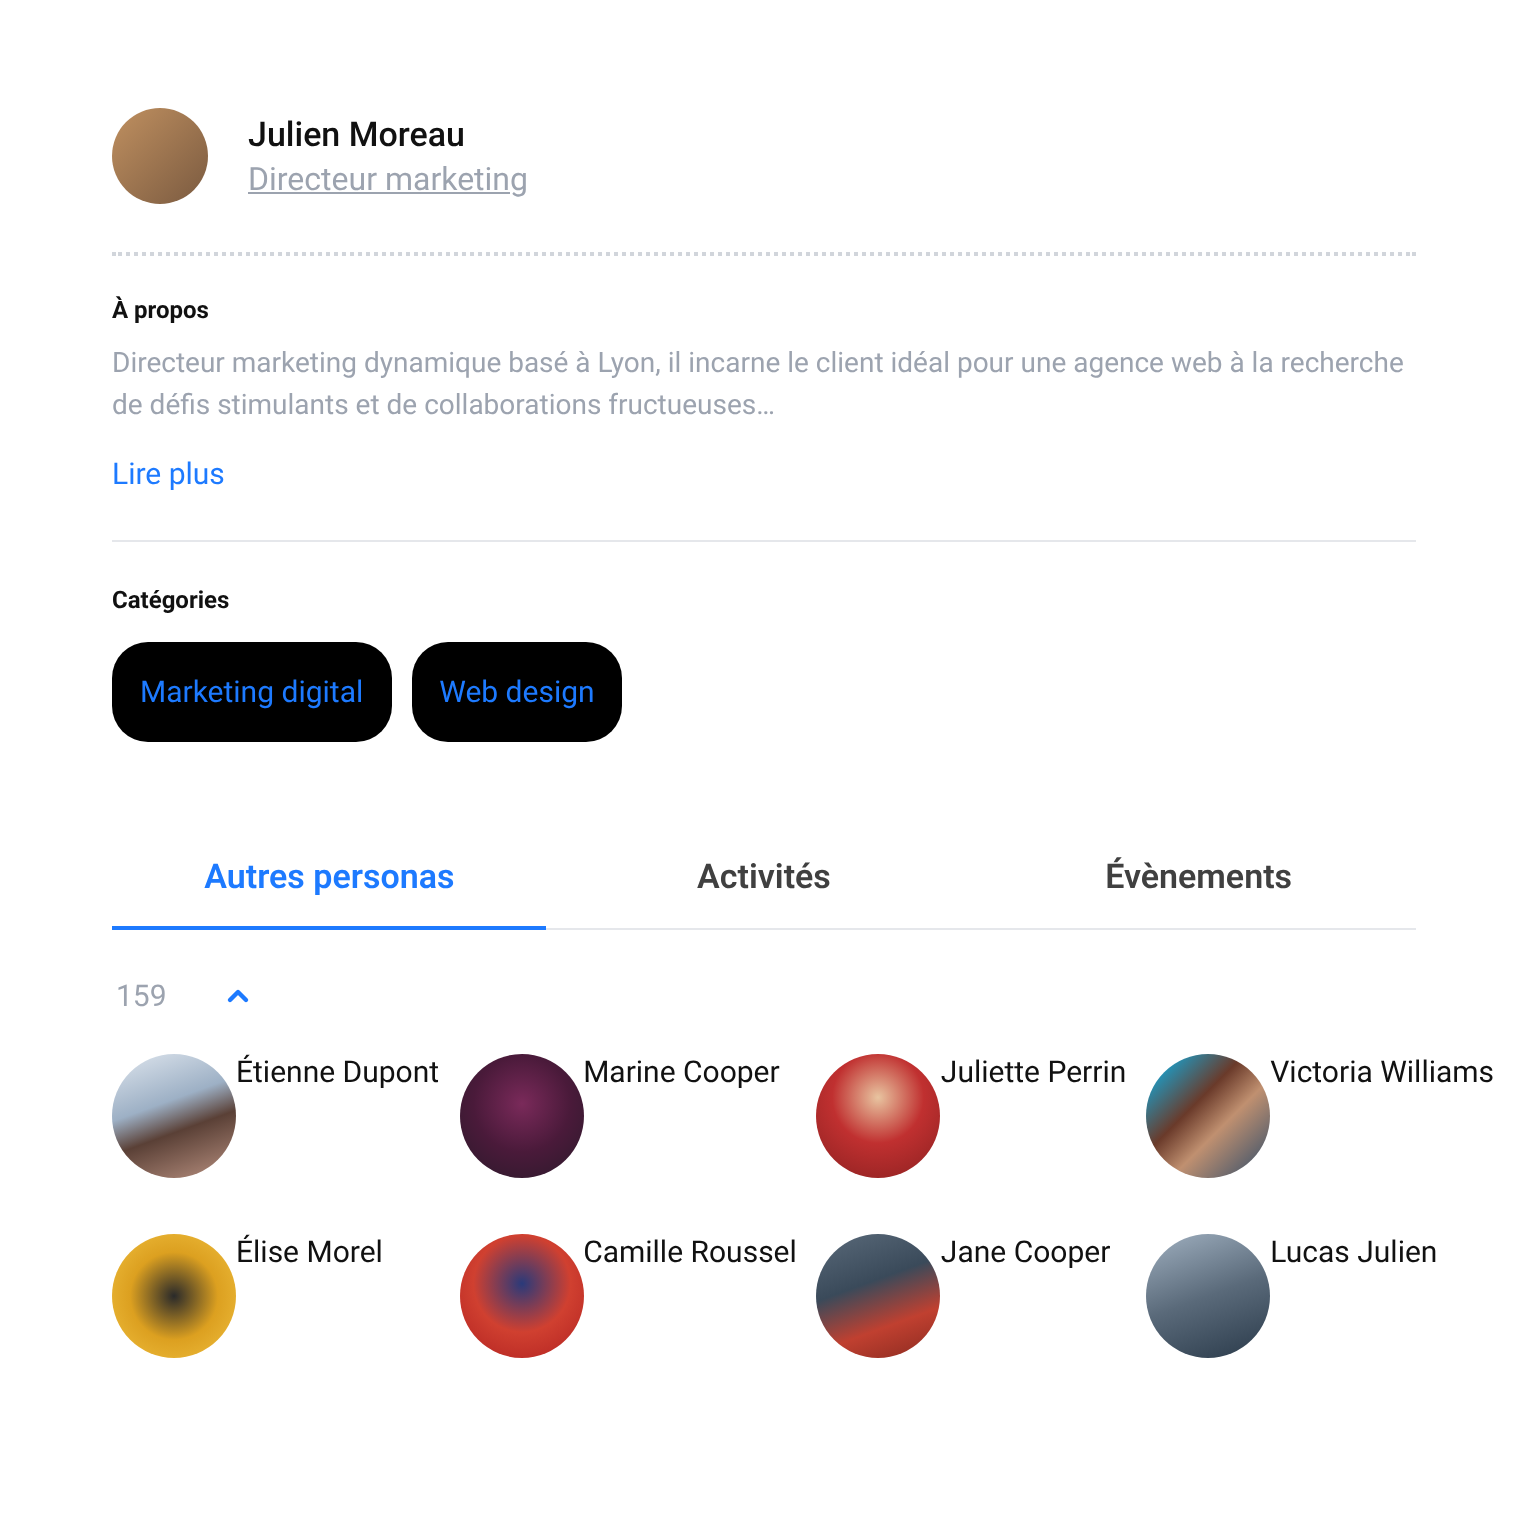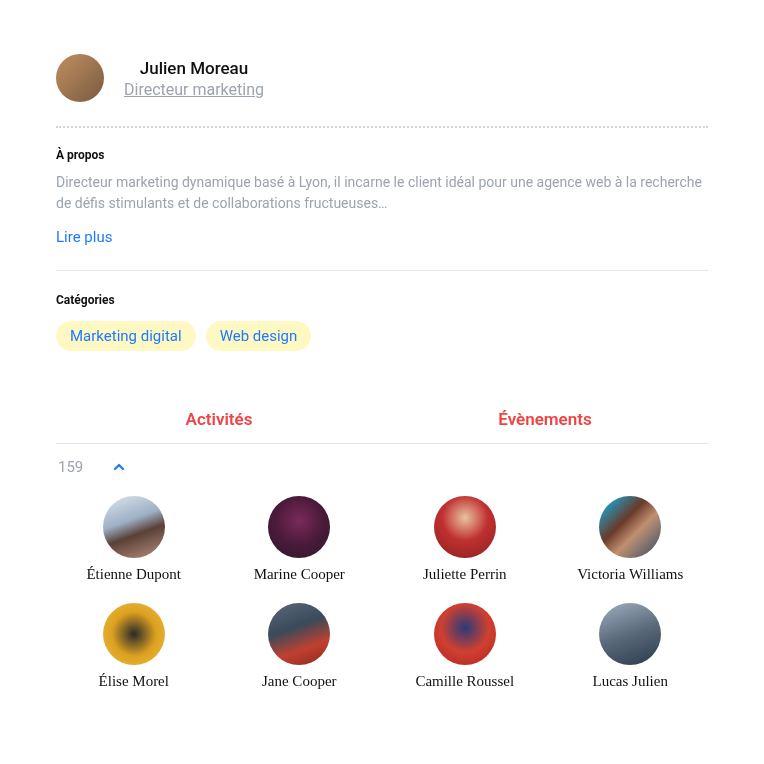--- a/index.html
+++ b/index.html
@@ -23,21 +23,20 @@
     .avatar-main {
       width: 48px;
       height: 48px;
       border-radius: 50%;
       background: linear-gradient(135deg, #c09060 0%, #7a5a40 100%);
       flex-shrink: 0;
     }
     .profile-info {
       display: flex;
       flex-direction: column;
-      text-align: center;
     }
     .profile-name {
       font-size: 17px;
       font-weight: 500;
       color: #111;
     }
     .profile-role {
       font-size: 16px;
       color: #9ca3af;
       margin-top: 2px;
@@ -70,74 +69,73 @@
       border-top: 1px solid #e5e7eb;
       margin-top: 24px;
       margin-bottom: 22px;
     }
     .categories {
       display: flex;
       gap: 10px;
       margin-top: 14px;
     }
     .chip {
-      background: #fef9c3;
-      color: #1d7aff;
-      padding: 6px 14px;
+      background: #000000;
+      color: #1d7aff;
+      padding: 16px 14px;
       border-radius: 18px;
       font-size: 15px;
       cursor: pointer;
     }
     .tabs {
       display: flex;
       margin-top: 46px;
       border-bottom: 1px solid #e5e7eb;
     }
     .tab {
       flex: 1;
       text-align: center;
       padding: 12px 0 14px 0;
       font-size: 17px;
       font-weight: 600;
-      color: #ef4444;
+      color: #404040;
       cursor: pointer;
     }
     .tab.active {
       color: #1d7aff;
       border-bottom: 2px solid #1d7aff;
       margin-bottom: -1px;
     }
     .count-row {
       display: flex;
       align-items: center;
       gap: 30px;
-      margin-top: 14px;
+      margin-top: 24px;
       padding-left: 2px;
     }
     .count-num {
       font-size: 15px;
       color: #9ca3af;
     }
     .chevron-up {
       width: 12px;
       height: 12px;
       color: #1d7aff;
     }
     .persona-grid {
       display: grid;
       grid-template-columns: repeat(4, 1fr);
       gap: 20px 10px;
       margin-top: 20px;
     }
     .persona-card {
       display: flex;
-      flex-direction: column;
-      align-items: center;
-      cursor: pointer;
-      font-family: Liberation Serif, serif;
+      flex-direction: row;
+      align-items: flex-start;
+      cursor: pointer;
     }
     .persona-avatar {
       width: 62px;
       height: 62px;
       border-radius: 50%;
       margin-bottom: 8px;
     }
     .persona-name {
       font-size: 15px;
       color: #111;
@@ -176,20 +174,21 @@
 
 <div>
   <div class="section-title">Catégories</div>
   <div class="categories">
     <span class="chip">Marketing digital</span>
     <span class="chip">Web design</span>
   </div>
 </div>
 
 <div class="tabs">
+  <div class="tab active">Autres personas</div>
   <div class="tab">Activités</div>
   <div class="tab">Évènements</div>
 </div>
 
 <div class="count-row">
   <span class="count-num">159</span>
   <svg class="chevron-up" viewBox="0 0 12 12" fill="none" stroke="currentColor" stroke-width="2.2" stroke-linecap="round" stroke-linejoin="round">
       <polyline points="2,8 6,4 10,8"></polyline>
     </svg>
 </div>
@@ -209,24 +208,24 @@
   </div>
   <div class="persona-card">
     <div class="persona-avatar av4"></div>
     <div class="persona-name">Victoria Williams</div>
   </div>
   <div class="persona-card">
     <div class="persona-avatar av5"></div>
     <div class="persona-name">Élise Morel</div>
   </div>
   <div class="persona-card">
+    <div class="persona-avatar av7"></div>
+    <div class="persona-name">Camille Roussel</div>
+  </div>
+  <div class="persona-card">
     <div class="persona-avatar av6"></div>
     <div class="persona-name">Jane Cooper</div>
   </div>
   <div class="persona-card">
-    <div class="persona-avatar av7"></div>
-    <div class="persona-name">Camille Roussel</div>
-  </div>
-  <div class="persona-card">
     <div class="persona-avatar av8"></div>
     <div class="persona-name">Lucas Julien</div>
   </div>
 </div>
 
 </body></html>

